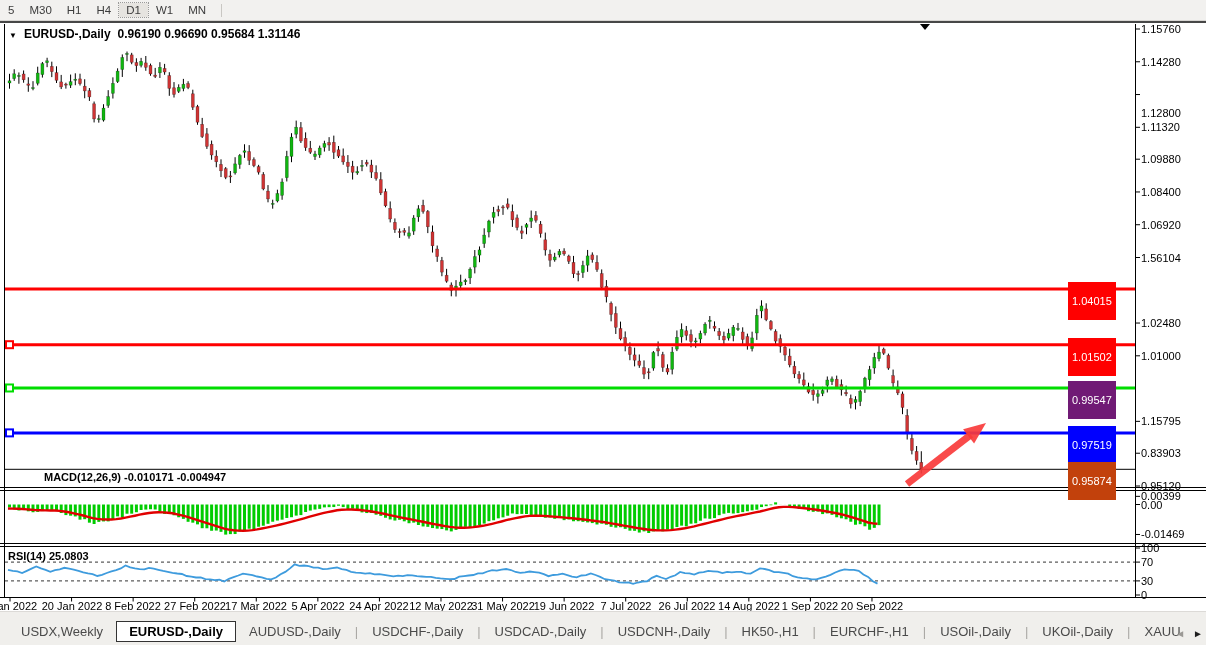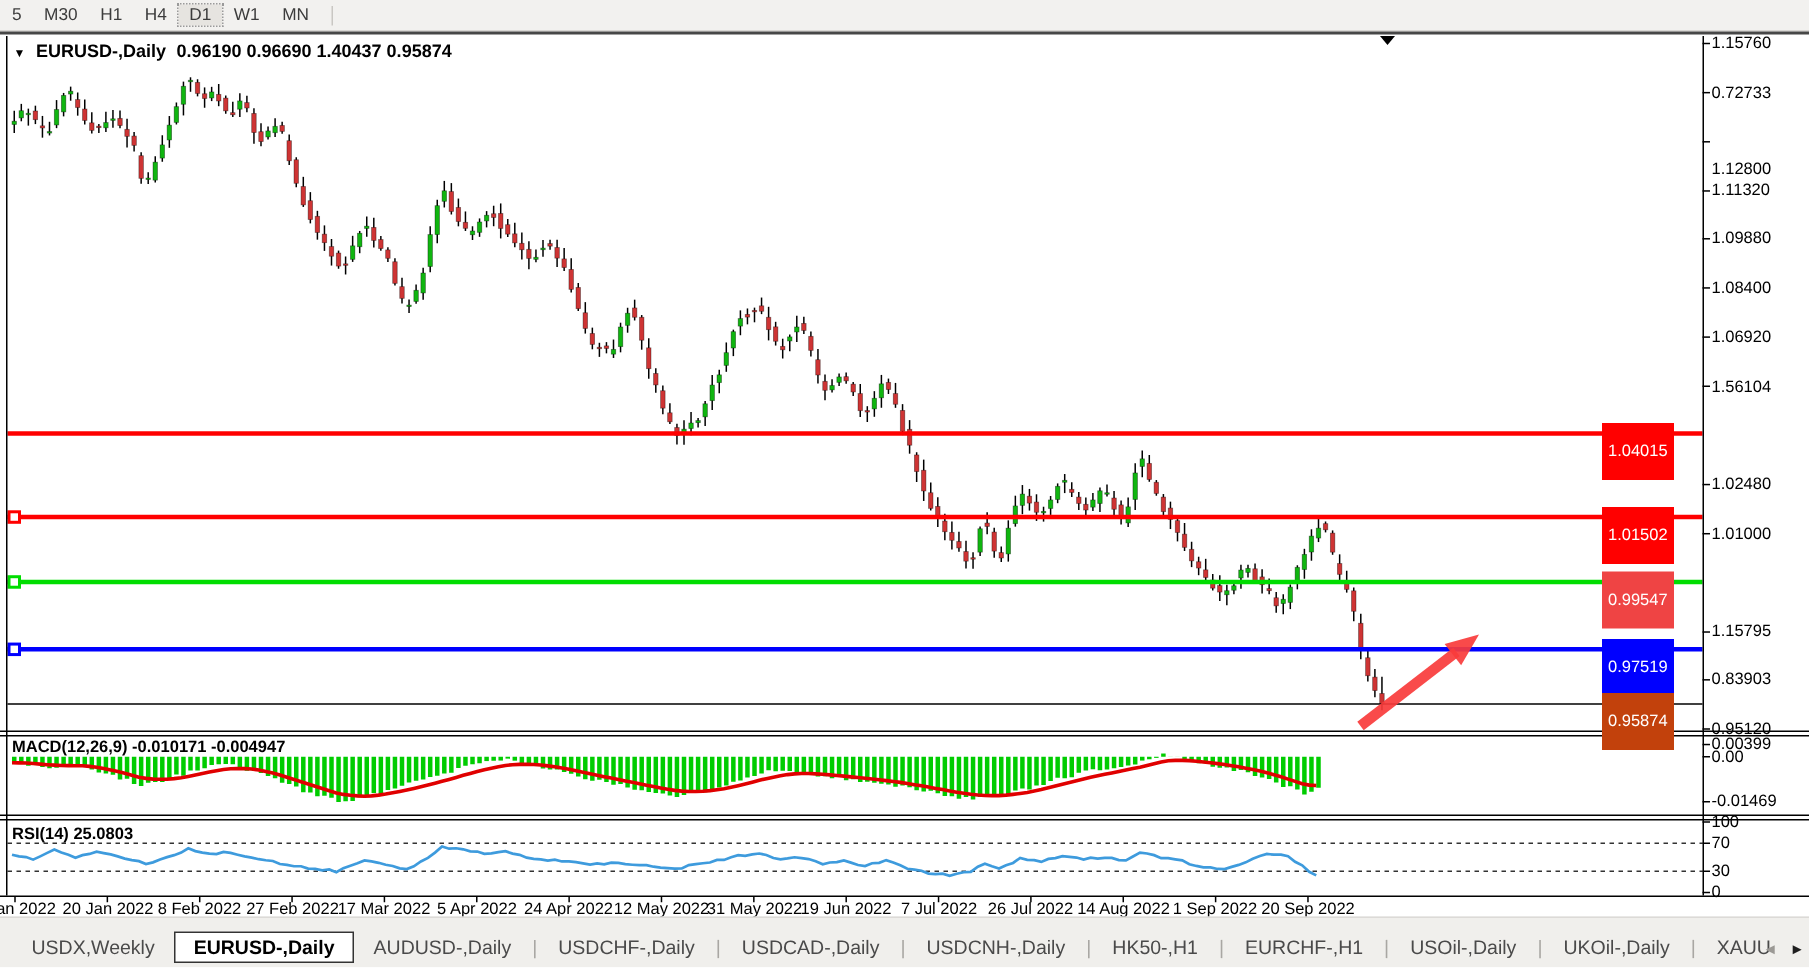--- a/index.html
+++ b/index.html
@@ -688,43 +688,43 @@
       <line x1="625.7" y1="597.5" x2="625.7" y2="601.5" stroke="#000" stroke-width="1"></line>
       <line x1="687.27" y1="597.5" x2="687.27" y2="601.5" stroke="#000" stroke-width="1"></line>
       <line x1="748.84" y1="597.5" x2="748.84" y2="601.5" stroke="#000" stroke-width="1"></line>
       <line x1="810.41" y1="597.5" x2="810.41" y2="601.5" stroke="#000" stroke-width="1"></line>
       <line x1="871.98" y1="597.5" x2="871.98" y2="601.5" stroke="#000" stroke-width="1"></line>
     </svg>
 
   <div class="chart-title">
     <span class="dd">▼</span>
     <span>EURUSD-,Daily</span>
-    <span>0.96190 0.96690 1.40437 0.95874</span>
+    <span>0.96190 0.96690 0.95684 1.31146</span>
   </div>
 
-  <div class="ind-label" style="top:492px;">MACD(12,26,9) -0.010171 -0.004947</div>
+  <div class="ind-label" style="top:471px;margin-left:36px;">MACD(12,26,9) -0.010171 -0.004947</div>
   <div class="ind-label" style="top:550px;">RSI(14) 25.0803</div>
 
   <div id="overlay">
       <div class="tick-label" style="top:23px">1.15760</div>
-      <div class="tick-label" style="top:56px">0.72733</div>
+      <div class="tick-label" style="top:56px">1.14280</div>
       <div class="tick-label" style="top:107px">1.12800</div>
       <div class="tick-label" style="top:121px">1.11320</div>
       <div class="tick-label" style="top:153px">1.09880</div>
       <div class="tick-label" style="top:186px">1.08400</div>
       <div class="tick-label" style="top:219px">1.06920</div>
       <div class="tick-label" style="top:252px">1.56104</div>
       <div class="tick-label" style="top:317px">1.02480</div>
       <div class="tick-label" style="top:350px">1.01000</div>
       <div class="tick-label" style="top:415px">1.15795</div>
       <div class="tick-label" style="top:447px">0.83903</div>
       <div class="tick-label" style="top:480px">0.95120</div>
       <div class="price-badge" style="top:282px;background:#FF0000">1.04015</div>
       <div class="price-badge" style="top:338px;background:#FF0000">1.01502</div>
-      <div class="price-badge" style="top:381px;background:#ef4444">0.99547</div>
+      <div class="price-badge" style="top:381px;background:#701a75">0.99547</div>
       <div class="price-badge" style="top:426px;background:#0000FF">0.97519</div>
       <div class="price-badge" style="top:462px;background:#c2410c">0.95874</div>
       <div class="scale-label" style="top:490px">0.00399</div>
       <div class="scale-label" style="top:499px">0.00</div>
       <div class="scale-label" style="top:528px">-0.01469</div>
       <div class="scale-label" style="top:542px">100</div>
       <div class="scale-label" style="top:556px">70</div>
       <div class="scale-label" style="top:575px">30</div>
       <div class="scale-label" style="top:589px">0</div>
       <div class="date-label" style="left:10px">2 Jan 2022</div>

